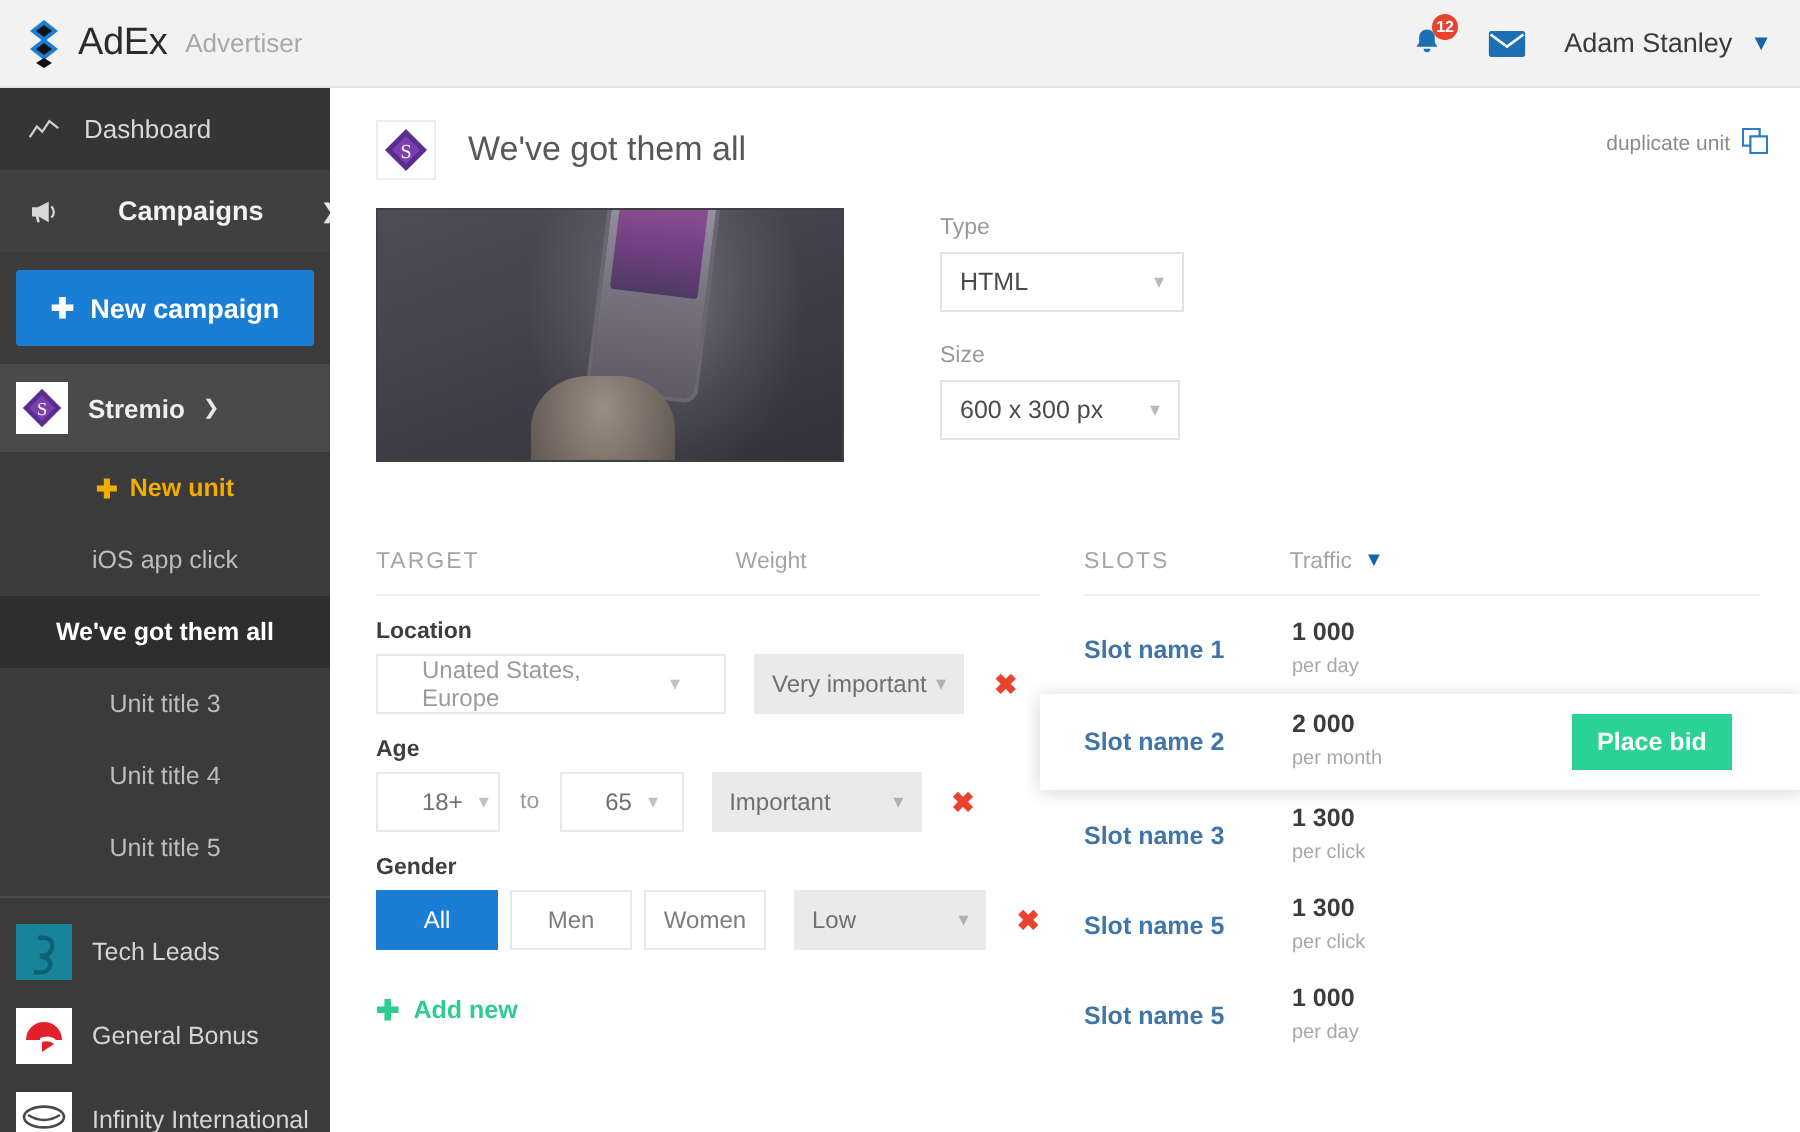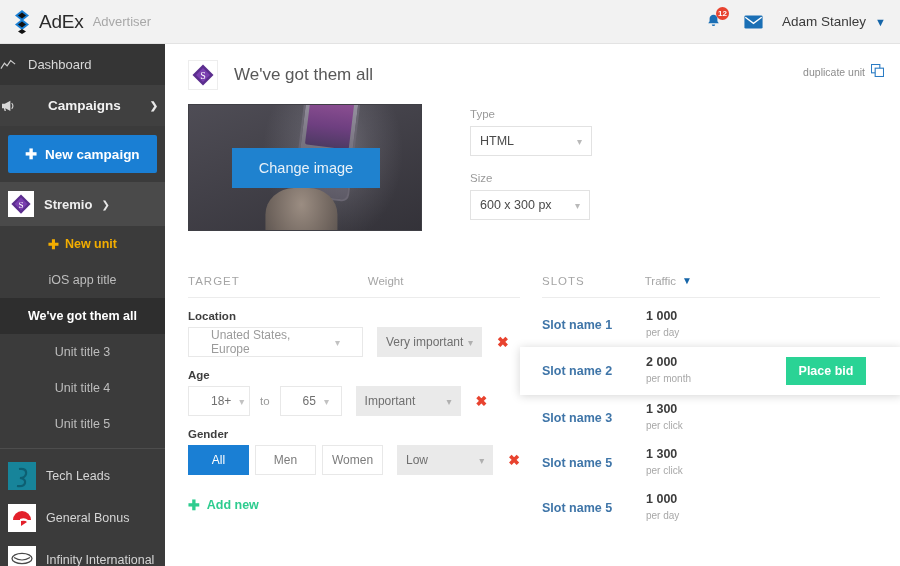--- a/index.html
+++ b/index.html
@@ -32,21 +32,21 @@
   }
   .uname { font-size:13.5px; color:#3a3a3a; margin:0 9px 0 16px; }
   .caret-heart { color:#1565a8; font-size:11px; }
 
   
   .sidebar {
     position:absolute; left:0; top:44px; width:165px; height:522px;
     background:#3b3b3b; color:#d8d8d8; overflow:hidden;
   }
   .sb-row {
-    display:flex; align-items:center; height:41px; 
+    display:flex; align-items:center; height:41px; padding-left:14px;
     font-size:13px; cursor:pointer; position:relative;
   }
   .sb-main { background:#3b3b3b; font-weight:bold; color:#f2f2f2; font-size:13.5px;gap:20px; }
   .sb-dash { background:#353535; }
   .sb-camp { background:#404040; }
   .sb-ic { width:20px; margin-right:8px; display:flex; align-items:center; color:#cfcfcf; }
   .arrow-r { margin-left:9px; font-size:10px; color:#e8e8e8; }
 
   .newcamp-wrap { background:#3b3b3b; padding:9px 8px 9px 8px; }
   .newcamp {
@@ -282,21 +282,21 @@
       <span class="acct-name">Stremio</span>
       <span class="arrow-r">❯</span>
     </div>
 
     <div class="sb-newunit">
       <span class="plus">✚</span>
       <span>New unit</span>
     </div>
 
     <div class="sb-unit">
-      <span>iOS app title</span>
+      <span>iOS app click</span>
     </div>
     <div class="sb-unit active">
       <span>We've got them all</span>
     </div>
     <div class="sb-unit">
       <span>Unit title 3</span>
     </div>
     <div class="sb-unit">
       <span>Unit title 4</span>
     </div>
@@ -366,23 +366,20 @@
     </div>
 
     <div class="creative-row">
       <div class="thumb">
         <div class="thumb-photo">
           <div class="phone">
             <div class="phone-screen"></div>
           </div>
           <div class="hand"></div>
         </div>
-        <div class="change-img">
-          <span>Change image</span>
-        </div>
       </div>
 
       <div class="tsfields">
         <div class="fl">Type</div>
         <div class="sel">
           <span>HTML</span>
           <span class="chev">▾</span>
         </div>
         <div class="gap"></div>
         <div class="fl">Size</div>

